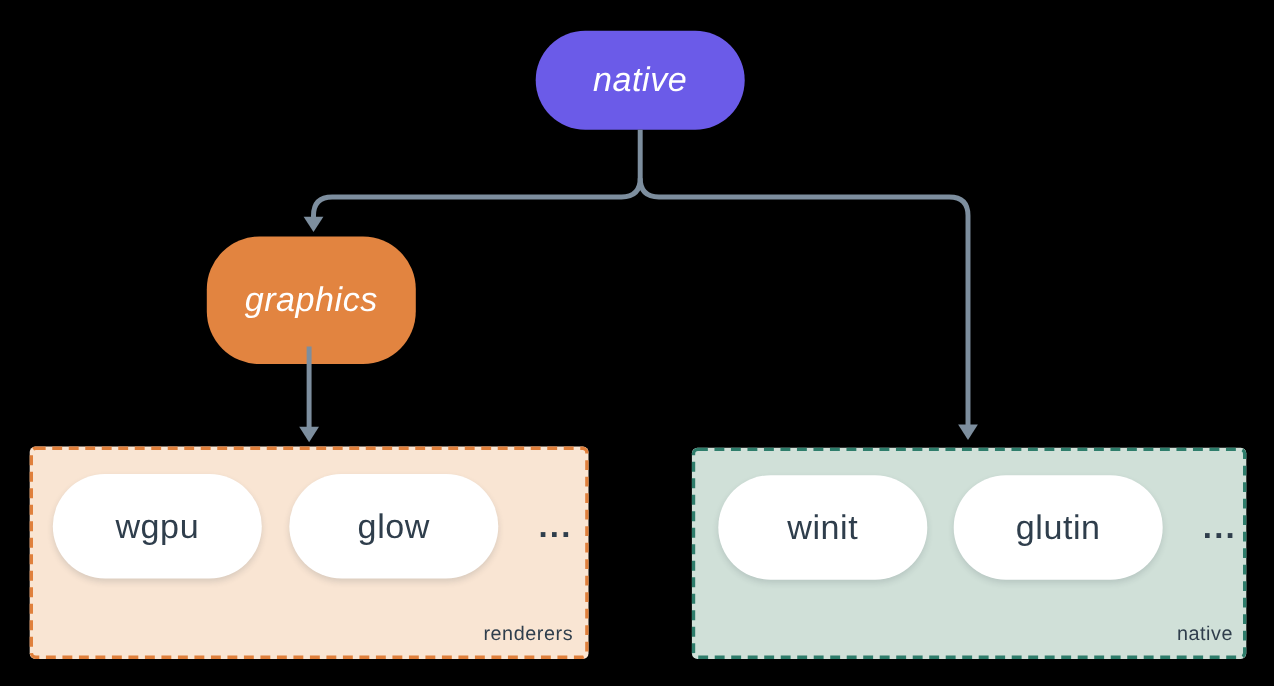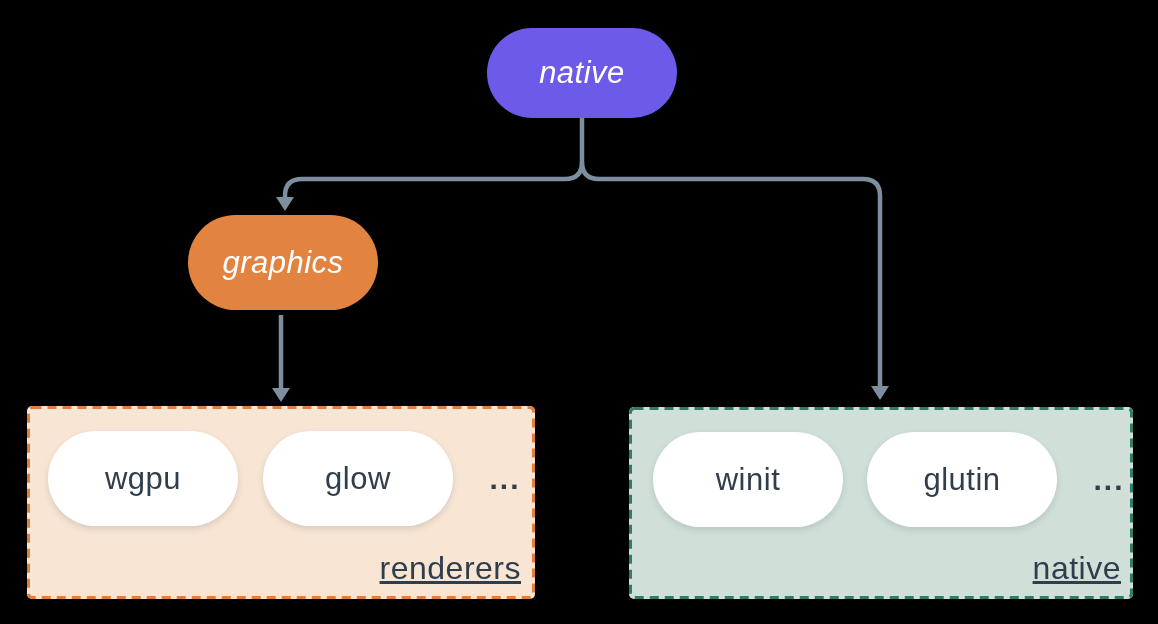--- a/index.html
+++ b/index.html
@@ -34,21 +34,21 @@
     color:var(--node-text);
     font-size:31px;font-weight:500;
     letter-spacing:.5px;
     font-style:italic;
   }
   .node-native{
     left:487px;top:28px;width:190px;height:90px;
     border-radius:45px;background:var(--native-fill);
   }
   .node-graphics{
-    left:188px;top:215px;width:190px;height:95px;
+    left:188px;top:215px;width:190px;height:116px;
     border-radius:48px;background:var(--graphics-fill);
   }
   .group{
     position:absolute;border-radius:5px;
   }
   .group-renderers{
     left:27px;top:406px;width:508px;height:193px;
     background:var(--renderers-fill);
   }
   .group-shells{
@@ -69,23 +69,22 @@
   .group-shells .pill-2{left:238px;justify-content:center;}
   .ellipsis{
     position:absolute;top:25px;height:95px;left:448px;width:60px;
     display:flex;align-items:center;justify-content:center;
     color:var(--pill-text);font-size:30px;font-weight:700;
     letter-spacing:2px;
   }
   .group-shells .ellipsis{left:450px;}
   .group-label{
     position:absolute;right:14px;bottom:12px;
-    color:var(--label-text);font-size:32px;font-weight:400;
+    color:var(--label-text);font-size:18px;font-weight:400;
     letter-spacing:.5px;
-    text-decoration:underline;
   }
   .group-shells .group-label{right:12px;}
   svg.overlay{
     position:absolute;left:0;top:0;width:1158px;height:624px;
     pointer-events:none;
   }
   .connector{stroke:var(--connector);stroke-width:4.5;fill:none;}
   .arrowhead{fill:var(--connector);stroke:none;}
   .dashed-renderers{fill:none;stroke:var(--renderers-border);stroke-width:3;stroke-dasharray:9 6;}
   .dashed-shells{fill:none;stroke:var(--shells-border);stroke-width:3;stroke-dasharray:9 6;}

